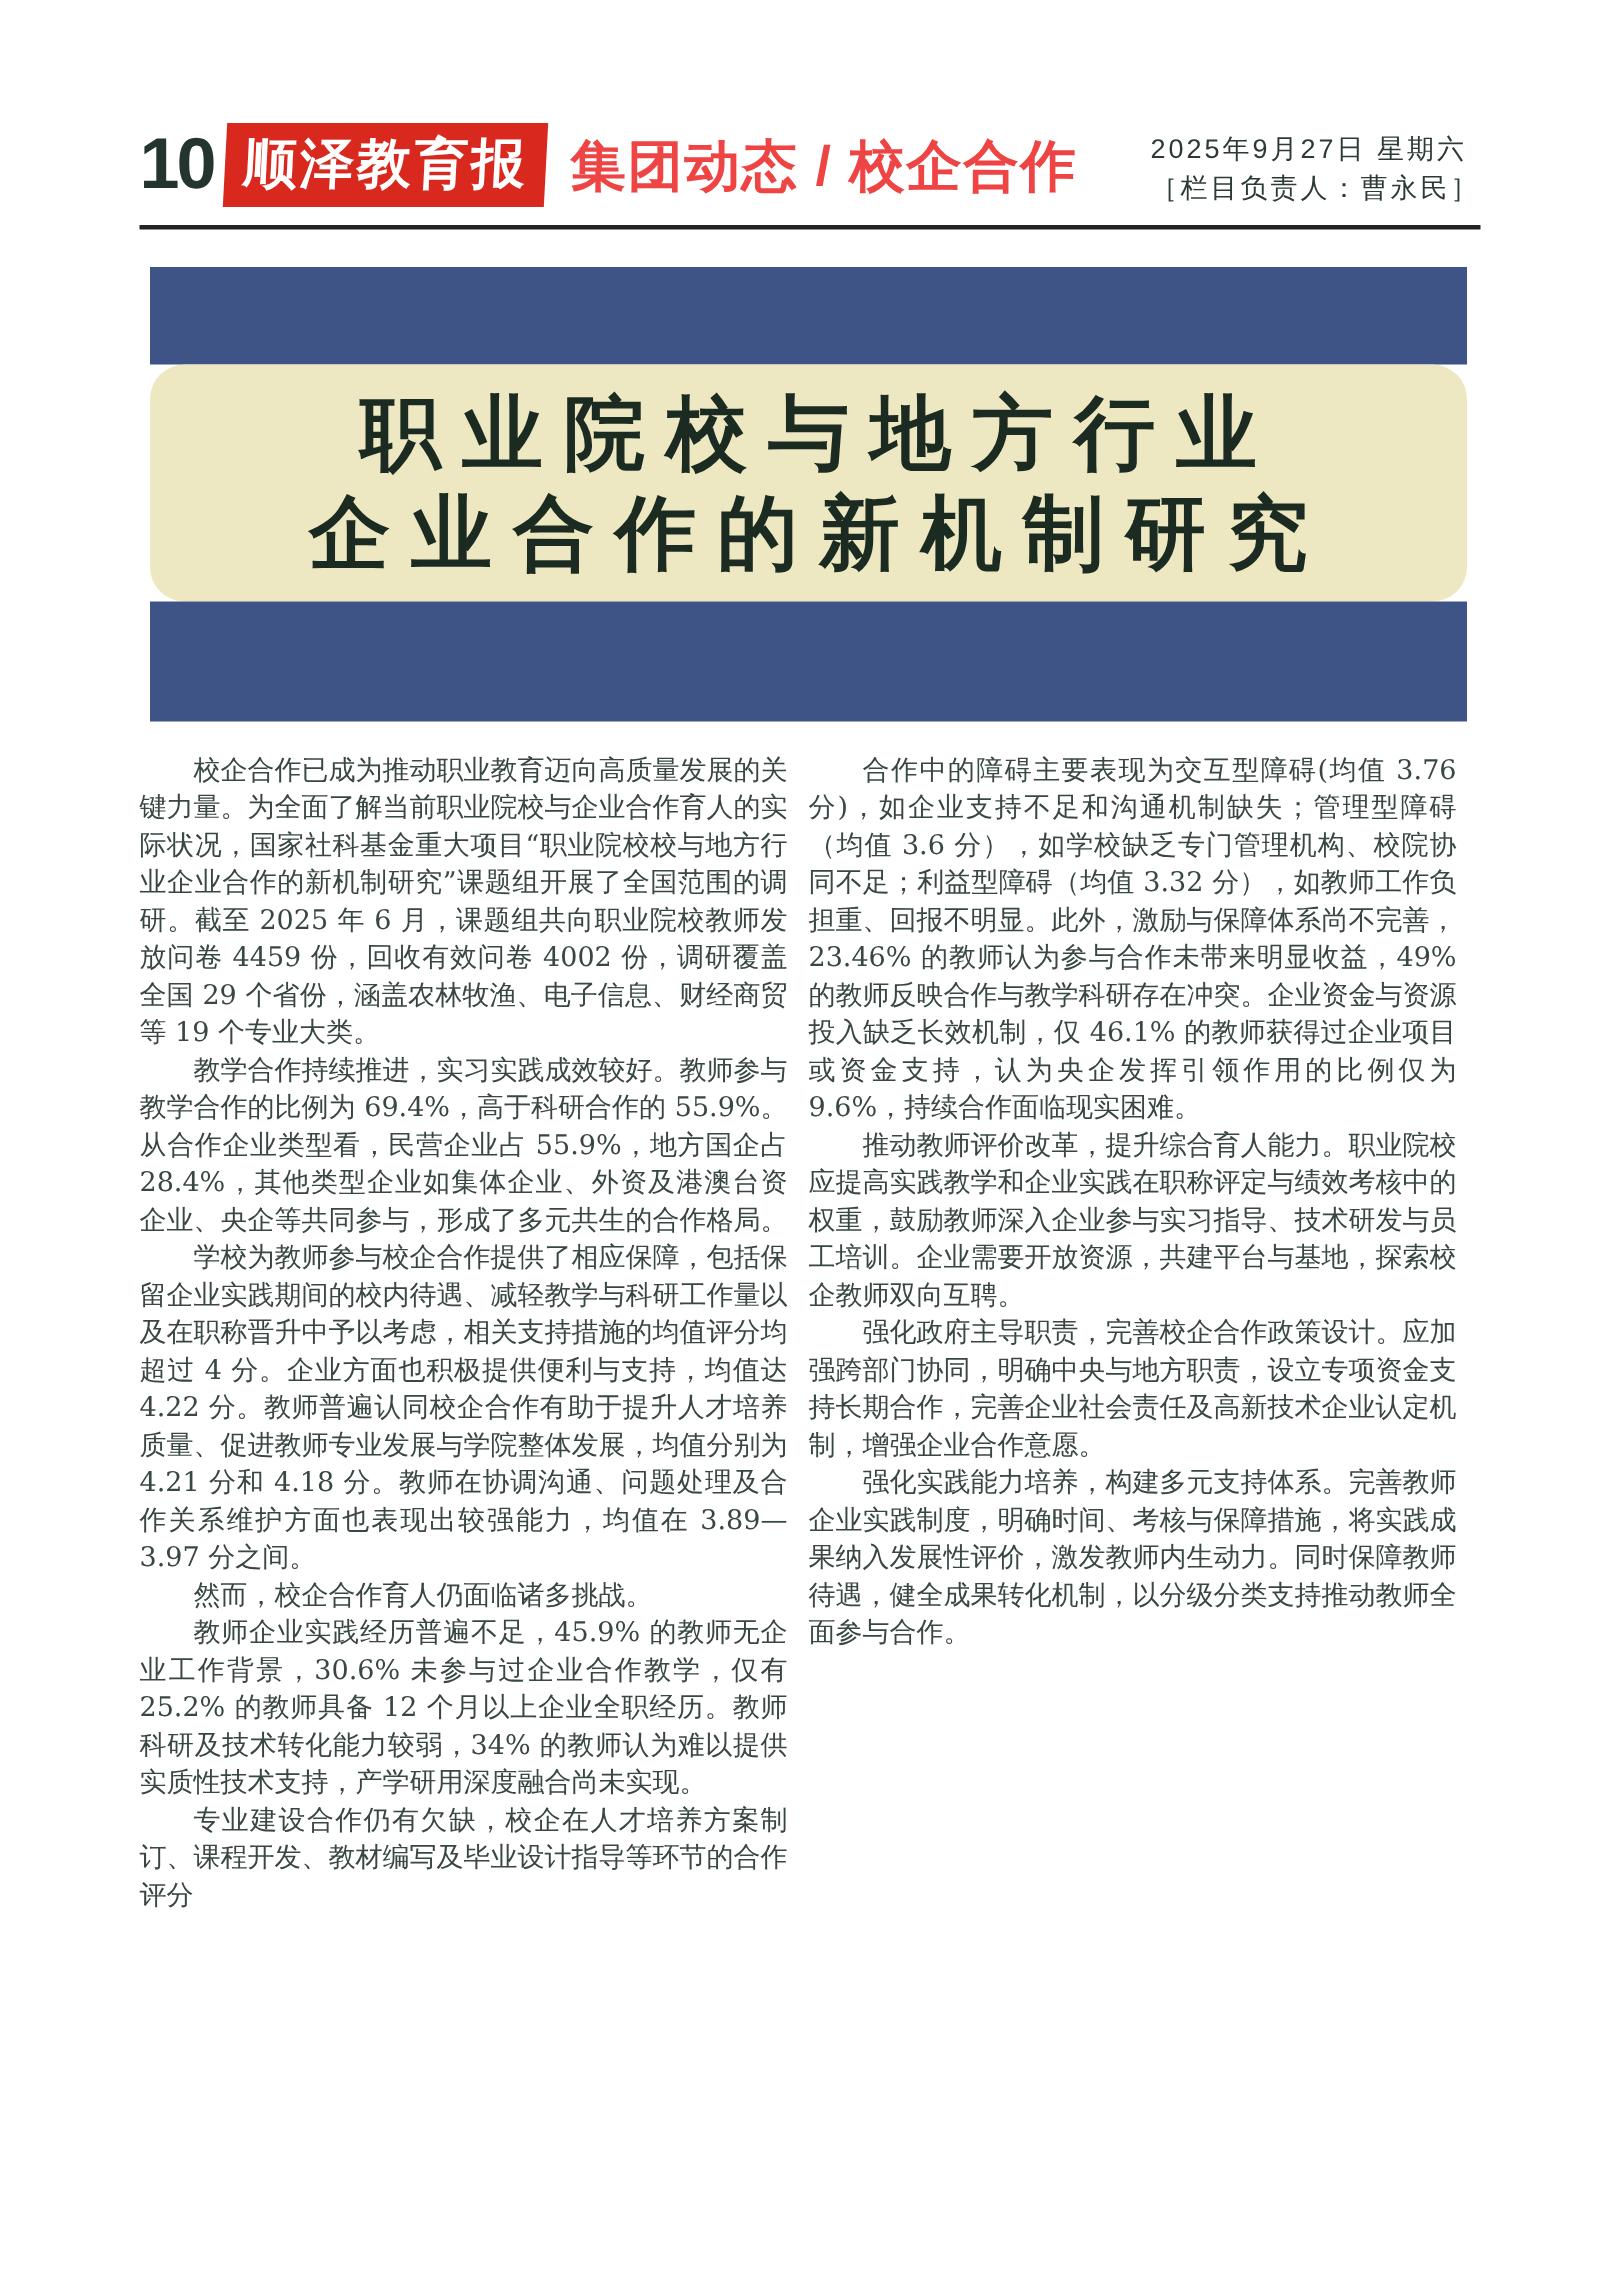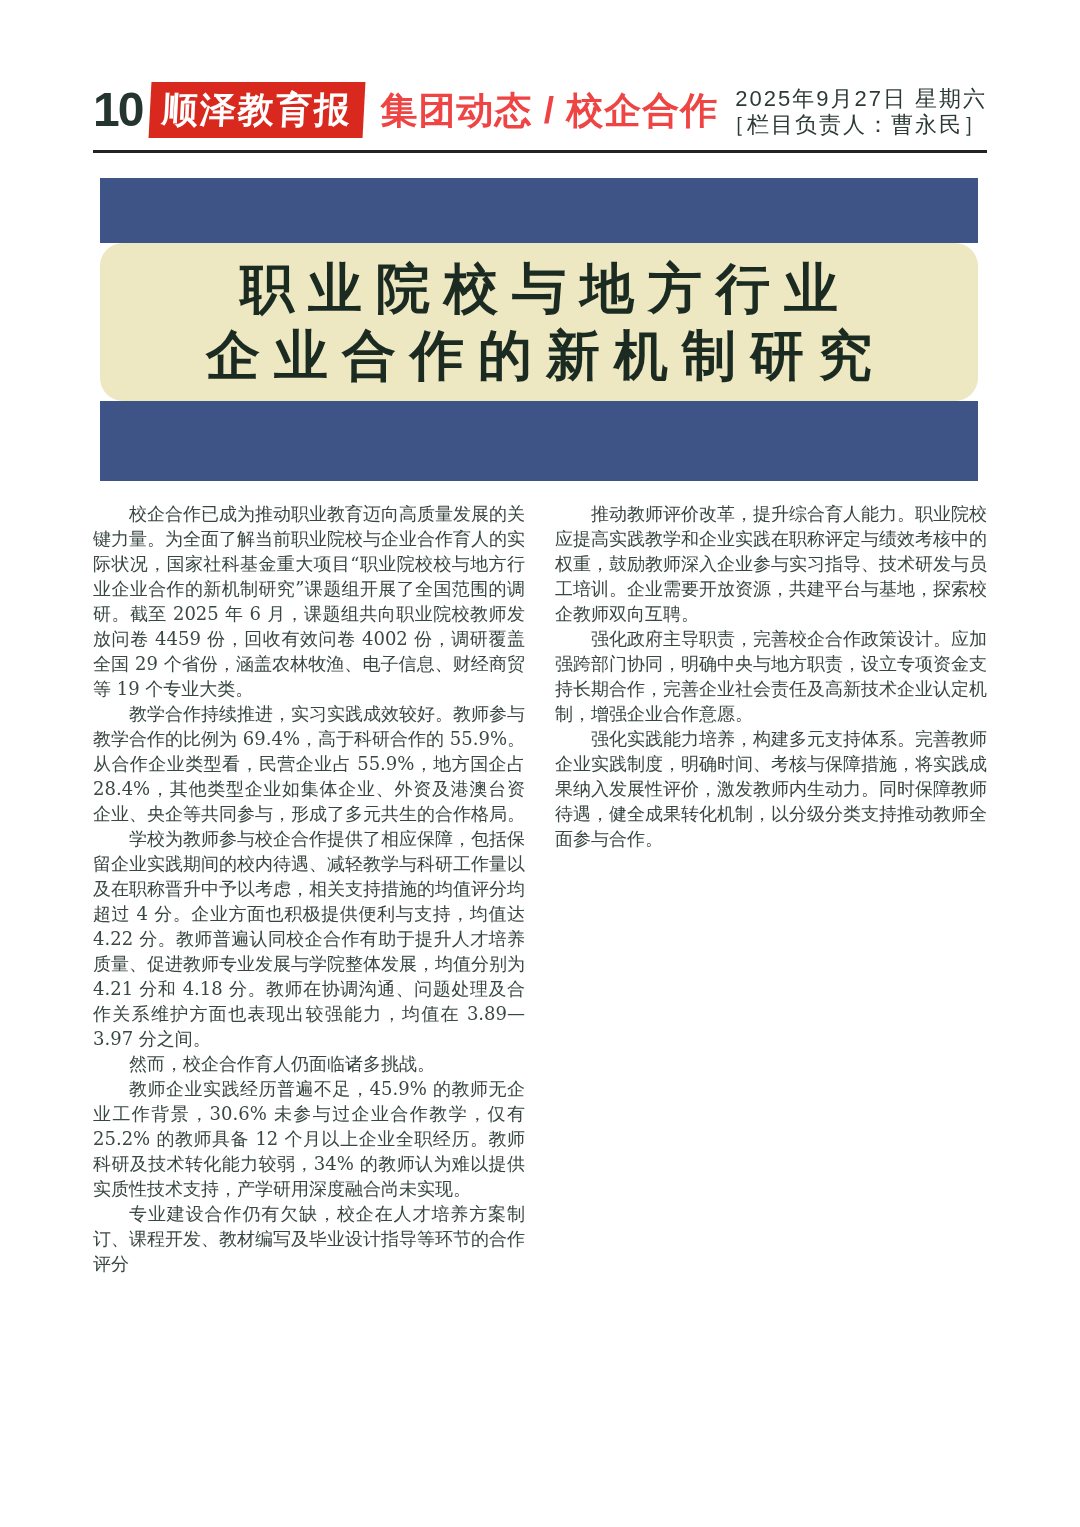--- a/index.html
+++ b/index.html
@@ -32,23 +32,23 @@
     font-family:"DejaVu Serif","Liberation Serif",serif;
     transform:skewX(-3deg);
   }
   .section-title{
     margin-left:16px;
     font-family:"Liberation Sans","DejaVu Sans",sans-serif;
     font-weight:700;font-size:37px;line-height:1;color:#ef4444;
     letter-spacing:1px;
   }
   .header-right{
-    text-align:right;
+    text-align:left;
     font-family:"Liberation Sans","DejaVu Sans",sans-serif;
-    font-size:22px;line-height:26px;color:#2c3a35;
+    font-size:18px;line-height:26px;color:#2c3a35;
     letter-spacing:2px;
   }
   .header-rule{
     margin-top:12px;
     height:3px;background:#232323;
   }
   
   .banner{
     margin-top:25px;margin-left:7px;width:878px;
   }
@@ -63,21 +63,21 @@
   .banner-title{
     font-weight:700;font-size:54px;line-height:67px;
     color:#1b2b22;
     letter-spacing:14px;text-indent:14px;
     font-family:"DejaVu Serif","Liberation Serif",serif;
     text-align:center;white-space:nowrap;
   }
   
   .article{
     margin-top:20px;
-    display:flex;gap:14px;justify-content:space-between;
+    display:flex;gap:14px;
   }
   .col{width:432px;}
   .para{
     margin:0;
     font-size:18px;line-height:25px;
     text-align:justify;
     color:#394741;
   }
   .para.indent{text-indent:2em;}
 </style>
@@ -113,20 +113,21 @@
     <main class="article">
       <div class="col">
           <p class="para indent">校企合作已成为推动职业教育迈向高质量发展的关键力量。为全面了解当前职业院校与企业合作育人的实际状况，国家社科基金重大项目“职业院校校与地方行业企业合作的新机制研究”课题组开展了全国范围的调研。截至 2025 年 6 月，课题组共向职业院校教师发放问卷 4459 份，回收有效问卷 4002 份，调研覆盖全国 29 个省份，涵盖农林牧渔、电子信息、财经商贸等 19 个专业大类。</p>
           <p class="para indent">教学合作持续推进，实习实践成效较好。教师参与教学合作的比例为 69.4%，高于科研合作的 55.9%。从合作企业类型看，民营企业占 55.9%，地方国企占 28.4%，其他类型企业如集体企业、外资及港澳台资企业、央企等共同参与，形成了多元共生的合作格局。</p>
           <p class="para indent">学校为教师参与校企合作提供了相应保障，包括保留企业实践期间的校内待遇、减轻教学与科研工作量以及在职称晋升中予以考虑，相关支持措施的均值评分均超过 4 分。企业方面也积极提供便利与支持，均值达 4.22 分。教师普遍认同校企合作有助于提升人才培养质量、促进教师专业发展与学院整体发展，均值分别为 4.21 分和 4.18 分。教师在协调沟通、问题处理及合作关系维护方面也表现出较强能力，均值在 3.89—3.97 分之间。</p>
           <p class="para indent">然而，校企合作育人仍面临诸多挑战。</p>
           <p class="para indent">教师企业实践经历普遍不足，45.9% 的教师无企业工作背景，30.6% 未参与过企业合作教学，仅有 25.2% 的教师具备 12 个月以上企业全职经历。教师科研及技术转化能力较弱，34% 的教师认为难以提供实质性技术支持，产学研用深度融合尚未实现。</p>
           <p class="para indent">专业建设合作仍有欠缺，校企在人才培养方案制订、课程开发、教材编写及毕业设计指导等环节的合作评分</p>
         </div>
       <div class="col">
+          <p class="para indent">合作中的障碍主要表现为交互型障碍(均值 3.76 分)，如企业支持不足和沟通机制缺失；管理型障碍（均值 3.6 分），如学校缺乏专门管理机构、校院协同不足；利益型障碍（均值 3.32 分），如教师工作负担重、回报不明显。此外，激励与保障体系尚不完善，23.46% 的教师认为参与合作未带来明显收益，49% 的教师反映合作与教学科研存在冲突。企业资金与资源投入缺乏长效机制，仅 46.1% 的教师获得过企业项目或资金支持，认为央企发挥引领作用的比例仅为 9.6%，持续合作面临现实困难。</p>
           <p class="para indent">推动教师评价改革，提升综合育人能力。职业院校应提高实践教学和企业实践在职称评定与绩效考核中的权重，鼓励教师深入企业参与实习指导、技术研发与员工培训。企业需要开放资源，共建平台与基地，探索校企教师双向互聘。</p>
           <p class="para indent">强化政府主导职责，完善校企合作政策设计。应加强跨部门协同，明确中央与地方职责，设立专项资金支持长期合作，完善企业社会责任及高新技术企业认定机制，增强企业合作意愿。</p>
           <p class="para indent">强化实践能力培养，构建多元支持体系。完善教师企业实践制度，明确时间、考核与保障措施，将实践成果纳入发展性评价，激发教师内生动力。同时保障教师待遇，健全成果转化机制，以分级分类支持推动教师全面参与合作。</p>
         </div>
     </main>
 
   </div>
 </div>
 
 </body></html>

